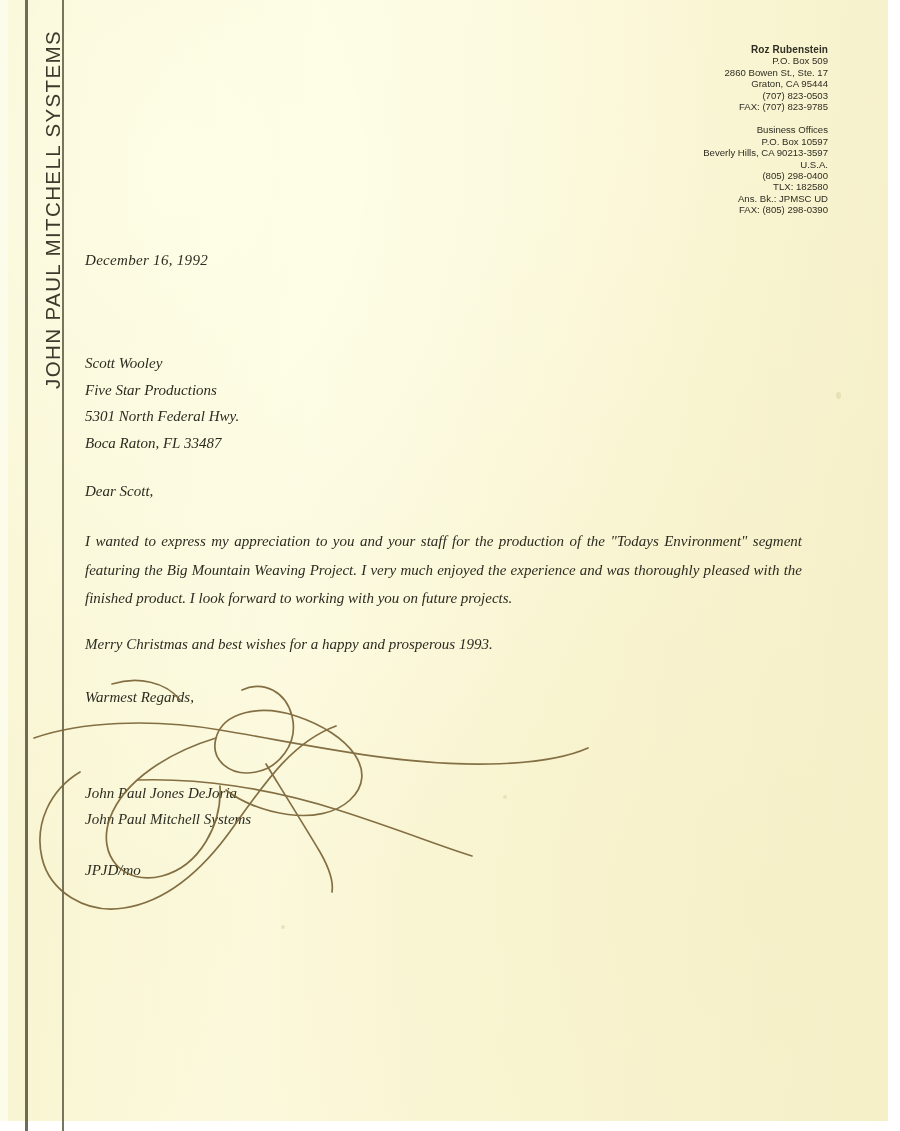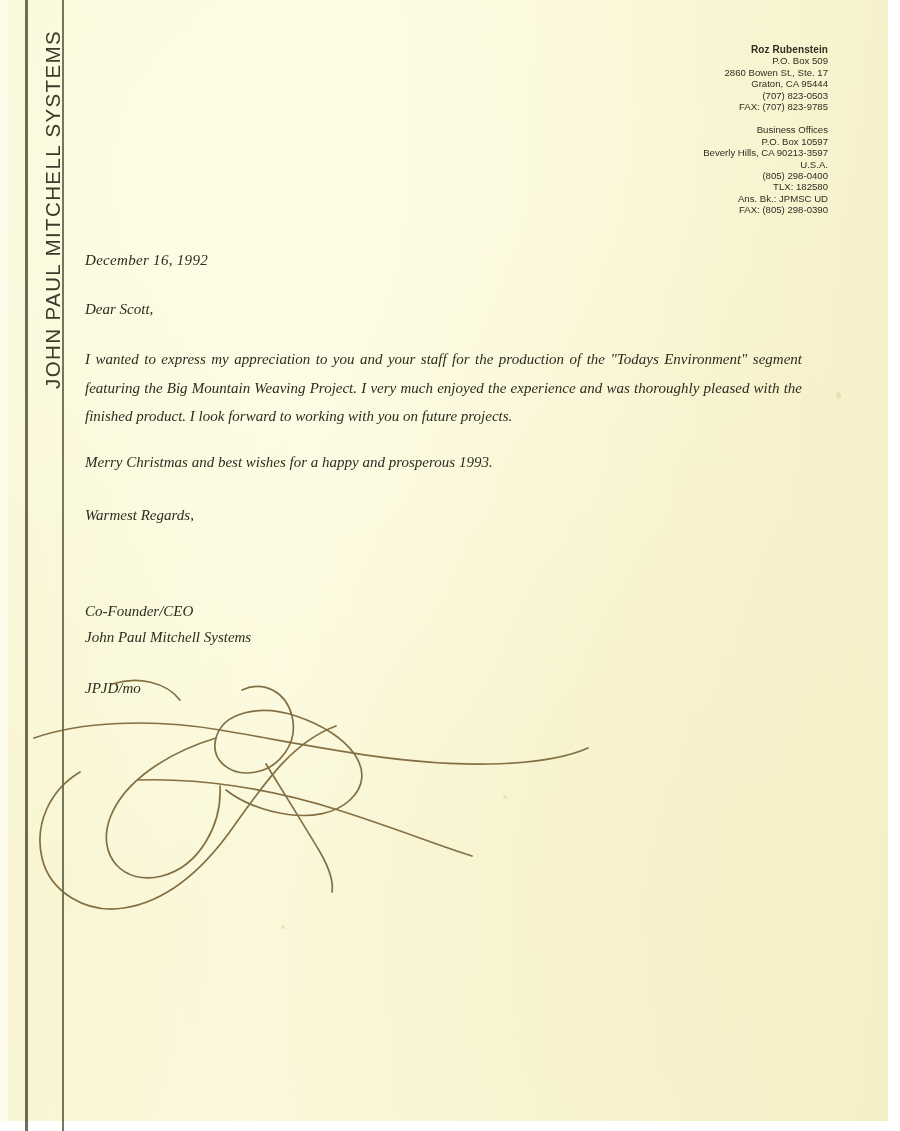--- a/index.html
+++ b/index.html
@@ -181,30 +181,36 @@
       <div>(805) 298-0400</div>
       <div>TLX: 182580</div>
       <div>Ans. Bk.: JPMSC UD</div>
       <div>FAX: (805) 298-0390</div>
     </div>
   </div>
 
   <div class="body-text">
     <div class="date">December 16, 1992</div>
 
+    <div class="recipient">
+      <div>Scott Wooley</div>
+      <div>Five Star Productions</div>
+      <div>5301 North Federal Hwy.</div>
+      <div>Boca Raton, FL  33487</div>
+    </div>
 
     <div class="salutation">Dear Scott,</div>
 
     <div class="para">I wanted to express my appreciation to you and your staff for the production of the "Todays Environment" segment featuring the Big Mountain Weaving Project.  I very much enjoyed the experience and was thoroughly pleased with the finished product.  I look forward to working with you on future projects.</div>
     <div class="para second">Merry Christmas and best wishes for a happy and prosperous 1993.</div>
 
     <div class="closing">Warmest Regards,</div>
 
     <div class="signer">
-      <div>Co-Founder/CEO</div>
+      <div>John Paul Jones DeJoria</div>
       <div>John Paul Mitchell Systems</div>
     </div>
 
     <div class="initials">JPJD/mo</div>
   </div>
 
   <div class="signature">
     <svg width="600" height="280" viewBox="0 0 600 280" fill="none" xmlns="http://www.w3.org/2000/svg">
       <g stroke="#7a6437" stroke-width="1.7" fill="none" stroke-linecap="round" opacity="0.92">
         <path d="M222 30 C 244 20, 266 32, 272 56 C 279 84, 258 108, 236 112 C 210 117, 190 100, 196 78 C 203 52, 240 44, 276 56 C 330 74, 360 112, 330 140 C 300 168, 236 154, 206 130"></path>

